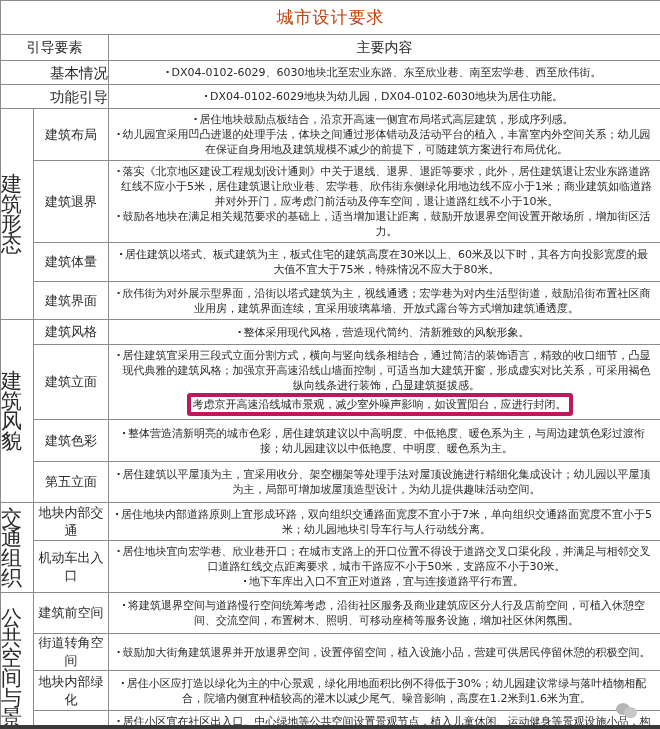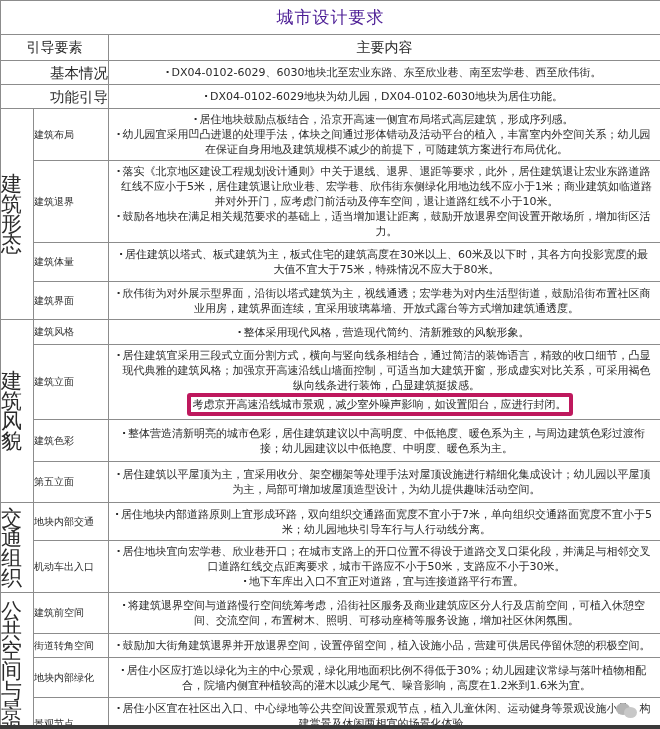--- a/index.html
+++ b/index.html
@@ -1,24 +1,24 @@
 <!DOCTYPE html>
 <html><head>
 <meta charset="utf-8">
 <style>
   html, body { margin: 0; padding: 0; background: #ffffff; }
   body { width: 660px; height: 729px; overflow: hidden; position: relative;
          font-family: "DejaVu Sans", "Liberation Sans", sans-serif; color: #2a2a2a; }
   table.req { position: absolute; left: 0; top: 0; width: 660px; border-collapse: collapse; table-layout: fixed; }
   table.req td { border: 1px solid #8c8c8c; padding: 0; vertical-align: middle; }
-  .title-cell { height: 33px; text-align: center; font-size: 17px; color: #4c1d95; letter-spacing: 1px; }
+  .title-cell { height: 33px; text-align: center; font-size: 17px; color: #c2410c; letter-spacing: 1px; }
   .hdr { height: 25px; text-align: center; font-size: 14px; }
   .big { text-align: right; font-size: 14.5px; line-height: 20px; }
   .cat { text-align: left; font-size: 21px; line-height: 20px; padding: 0 2px; }
-  .sub { text-align: left; font-size: 10px; font-family: Liberation Serif, serif; }
+  .sub { text-align: center; font-size: 13px; font-family: Liberation Serif, serif; }
   .content { font-size: 11px; line-height: 15px; padding: 3px 8px 3px 4px !important; text-align: center; }
   .bullet { display: block; padding-left: 8px; text-indent: -8px; }
   .bullet::before { content: "·"; display: inline-block; width: 8px; text-indent: 0; font-weight: bold; }
   .hl { display: inline-block; border: 4px solid #be185d; border-radius: 3px; padding: 0 2px; margin-left: -6px; }
   .watermark { position: absolute; right: 22px; bottom: 10px; display: flex; align-items: center;
                gap: 6px; color: #a9a9a9; font-size: 17px; pointer-events: none; }
   .wm-logo { width: 22px; height: 18px; position: relative; }
   .wm-logo span { position: absolute; border-radius: 50%; background: #b5b5b5; }
   .bottom-border { position: absolute; left: 0; top: 725px; width: 660px; height: 4px; background: #3a3a3a; }
 </style>

